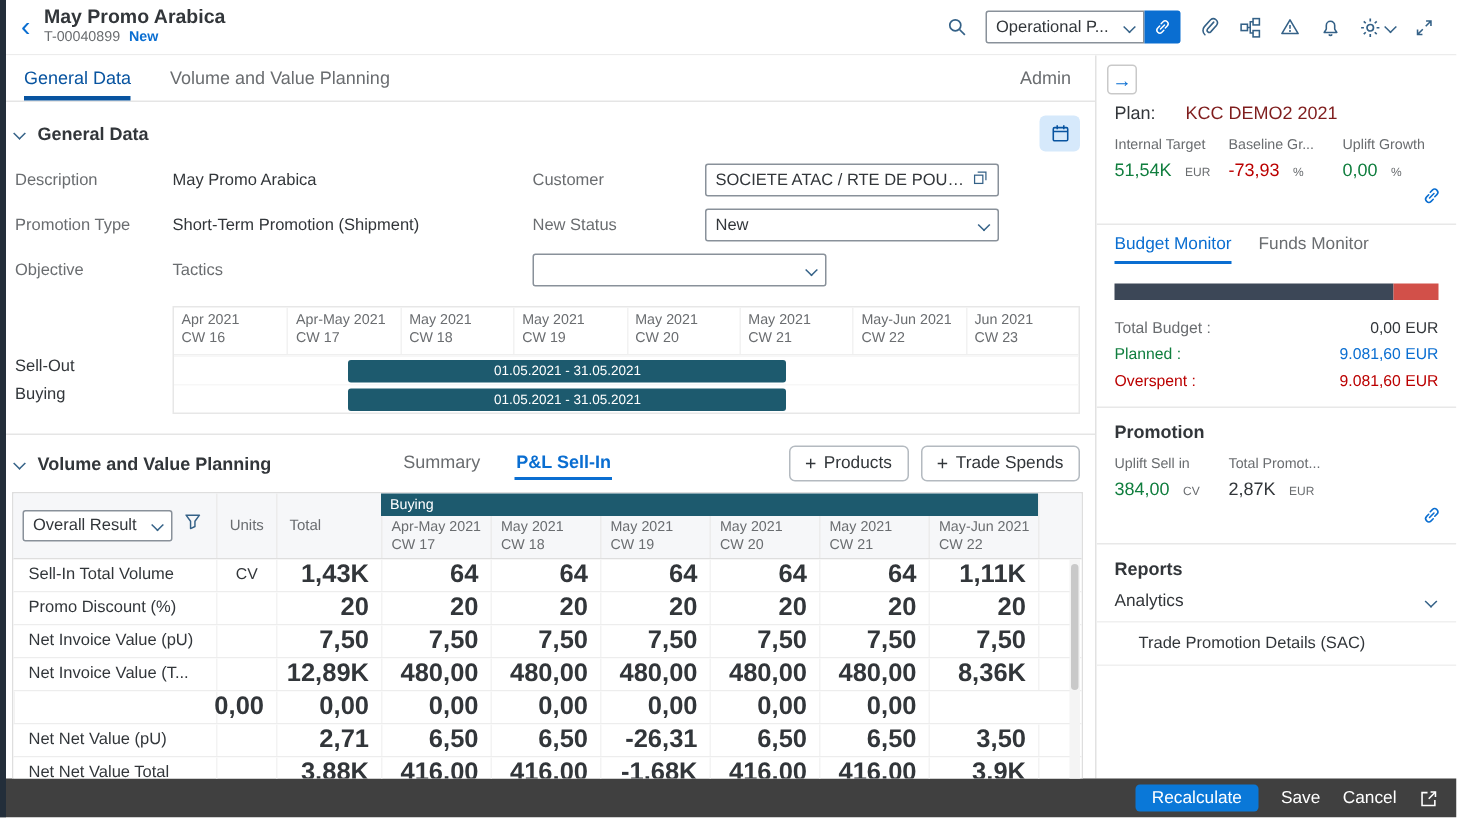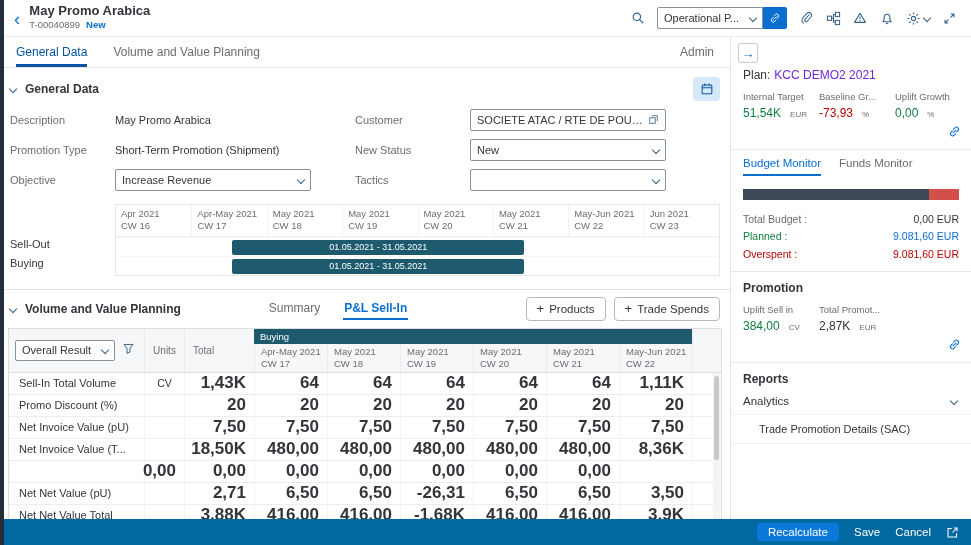--- a/index.html
+++ b/index.html
@@ -83,21 +83,21 @@
   .tv{display:flex;align-items:center;justify-content:flex-end;padding-right:8px;font-size:17px;font-weight:600;border-left:1px solid #f3f3f3;cursor:pointer}
   .tf{border-left:1px solid #f3f3f3}
   .vscroll{position:absolute;top:44px;bottom:1px;right:1px;width:7px;background:#f4f4f4}
   .vthumb{width:5px;margin:3px auto 0;height:84px;background:#c9c9c9;border-radius:3px}
 
   
   .panel{width:241px;flex:0 0 241px;border-left:1px solid #e2e2e2;background:#fff;display:flex;flex-direction:column;overflow:hidden}
   .pcollapse{width:20px;height:20px;border:1px solid #c9c9c9;border-radius:3px;display:flex;align-items:center;justify-content:center;color:#0a6ed1;font-size:13px;margin:6px 0 3px 7px;cursor:pointer}
   .pplan{padding:2px 12px 0 12px;font-size:12px}
   .pplan .lab{font-weight:400}
-  .pplan .lnk{color:#6d28d9;cursor:pointer;margin-left:4px}
+  .pplan .lnk{color:#7f1d1d;cursor:pointer;margin-left:20px}
   .pkpis{display:flex;gap:12px;padding:9px 12px 2px 12px}
   .kpi{min-width:0;flex:1}
   .kpi .kl{font-size:9.5px;color:#6a6d70;white-space:nowrap;overflow:hidden;text-overflow:ellipsis;margin-bottom:4px}
   .kpi .kv{font-size:12px;display:flex;align-items:baseline;gap:9px;white-space:nowrap}
   .unit{font-size:8px;color:#6a6d70}
   .pos{color:#107e3e}.neg{color:#bb0000}.neu{color:#32363a}
   .plink{display:flex;justify-content:flex-end;padding:2px 10px 7px 0}
   .plink span{cursor:pointer}
   .pdiv{border-top:1px solid #e8e8e8}
   .ptabs2{display:flex;gap:18px;padding:7px 12px 0 12px}
@@ -106,21 +106,21 @@
   .pbar{display:flex;height:11px;margin:13px 12px 11px 12px}
   .seg1{flex:86;background:#3c4757}
   .seg2{flex:14;background:#d25049}
   .brow{display:flex;justify-content:space-between;padding:0 12px;font-size:10.5px;line-height:1.65}
   .lgray{color:#6a6d70}.lblue{color:#0a6ed1}
   .psec-title{font-size:12px;font-weight:700;padding:9px 12px 0 12px}
   .prow{display:flex;align-items:center;justify-content:space-between;padding:7px 14px 7px 12px;font-size:11.5px;cursor:pointer;border-bottom:1px solid #f0f0f0;margin-top:2px}
   .pitem{padding:8px 12px 8px 28px;font-size:11px;border-bottom:1px solid #f0f0f0;cursor:pointer}
 
   
-  .footer{height:26px;flex:0 0 auto;background:#0369a1;display:flex;align-items:center;justify-content:flex-end;gap:15px;padding-right:12px}
+  .footer{height:26px;flex:0 0 auto;background:#404040;display:flex;align-items:center;justify-content:flex-end;gap:15px;padding-right:12px}
   .fbtn{font-size:11.5px;color:#fff;cursor:pointer}
   .fbtn.primary{background:#0a78d8;padding:3px 11px;border-radius:3px}
   .ficon{display:flex;align-items:center;cursor:pointer}
 </style>
 </head>
 <body>
 
 <div class="edge"></div>
 
 <div class="app">
@@ -244,24 +244,20 @@
 
           <div class="flabel">Promotion Type</div>
           <div class="fvalue">Short-Term Promotion (Shipment)</div>
           <div class="flabel">New Status</div>
           <div class="inputbox">
             <span class="txt">New</span>
             <span class="chev"></span>
           </div>
 
           <div class="flabel">Objective</div>
-          <div class="inputbox">
-            <span class="txt">Increase Revenue</span>
-            <span class="chev"></span>
-          </div>
           <div class="flabel">Tactics</div>
           <div class="inputbox">
             <span class="txt"></span>
             <span class="chev"></span>
           </div>
         </div>
 
         <div class="tl">
           <div class="tl-labels">
             <div class="tl-label">Sell-Out</div>
@@ -410,21 +406,21 @@
               <div class="tv">7,50</div>
               <div class="tv">7,50</div>
               <div class="tv">7,50</div>
               <div class="tv">7,50</div>
               <div class="tv">7,50</div>
               <div class="tf"></div>
             </div>
             <div class="trow">
               <div class="tlb">Net Invoice Value (T...</div>
               <div class="tu"></div>
-              <div class="tv">18,50K</div>
+              <div class="tv">12,89K</div>
               <div class="tv">480,00</div>
               <div class="tv">480,00</div>
               <div class="tv">480,00</div>
               <div class="tv">480,00</div>
               <div class="tv">480,00</div>
               <div class="tv">8,36K</div>
               <div class="tf"></div>
             </div>
             <div class="trow">
               <div class="tu"></div>

